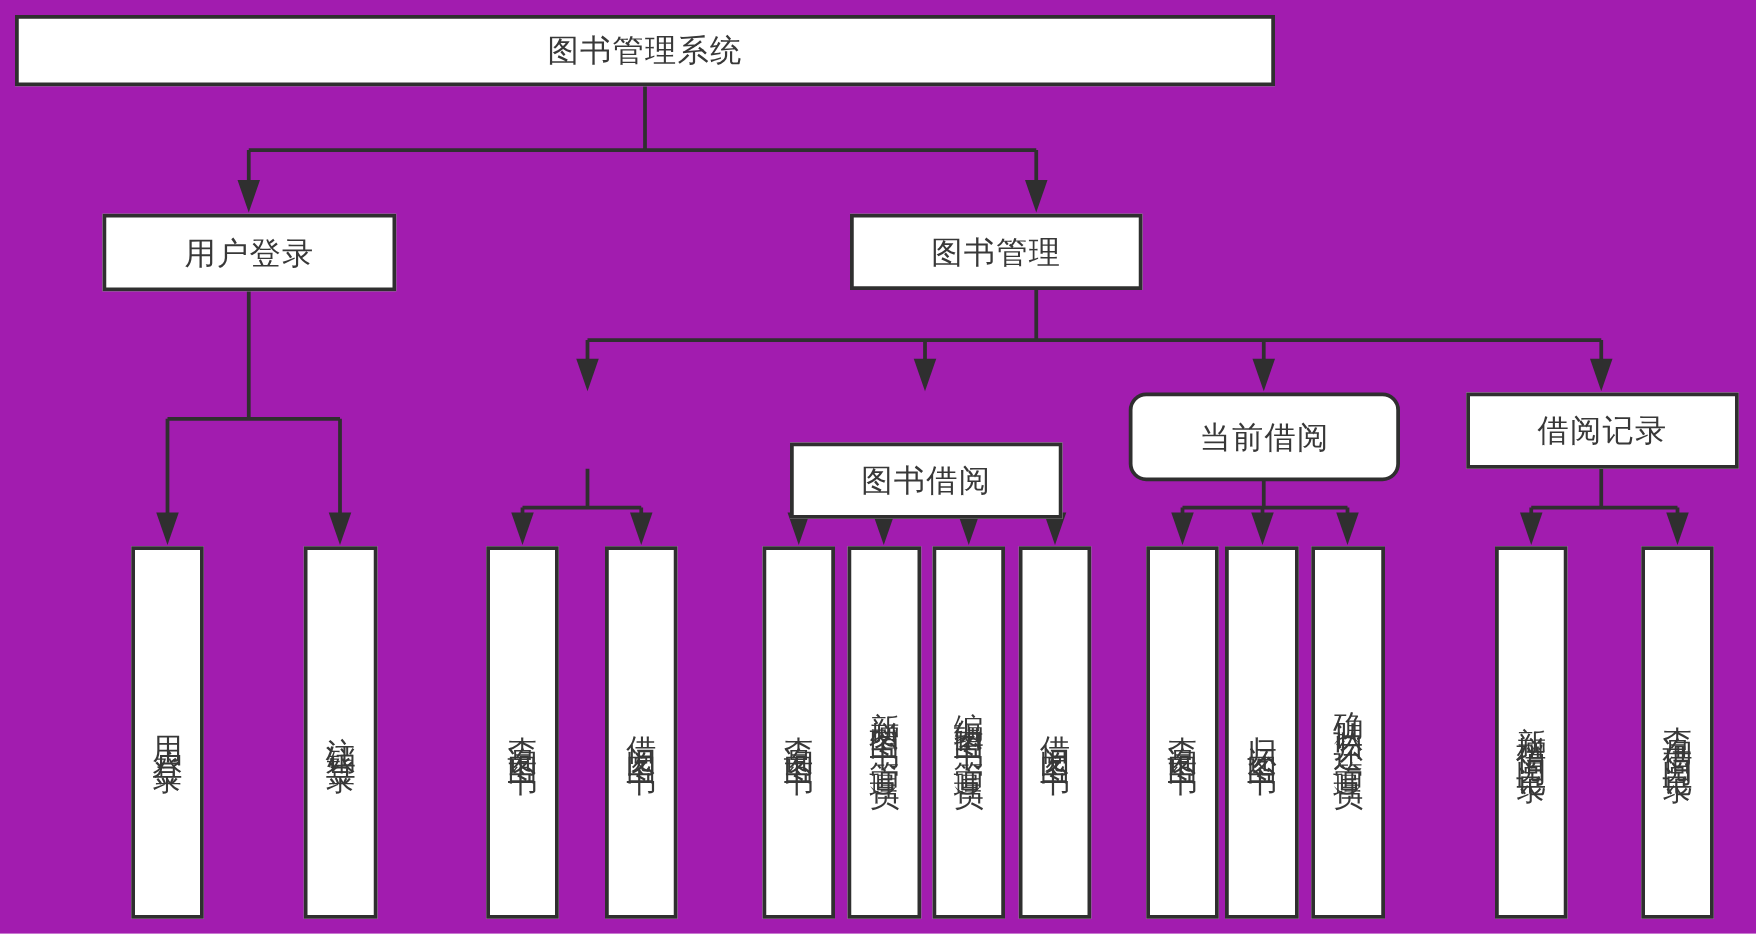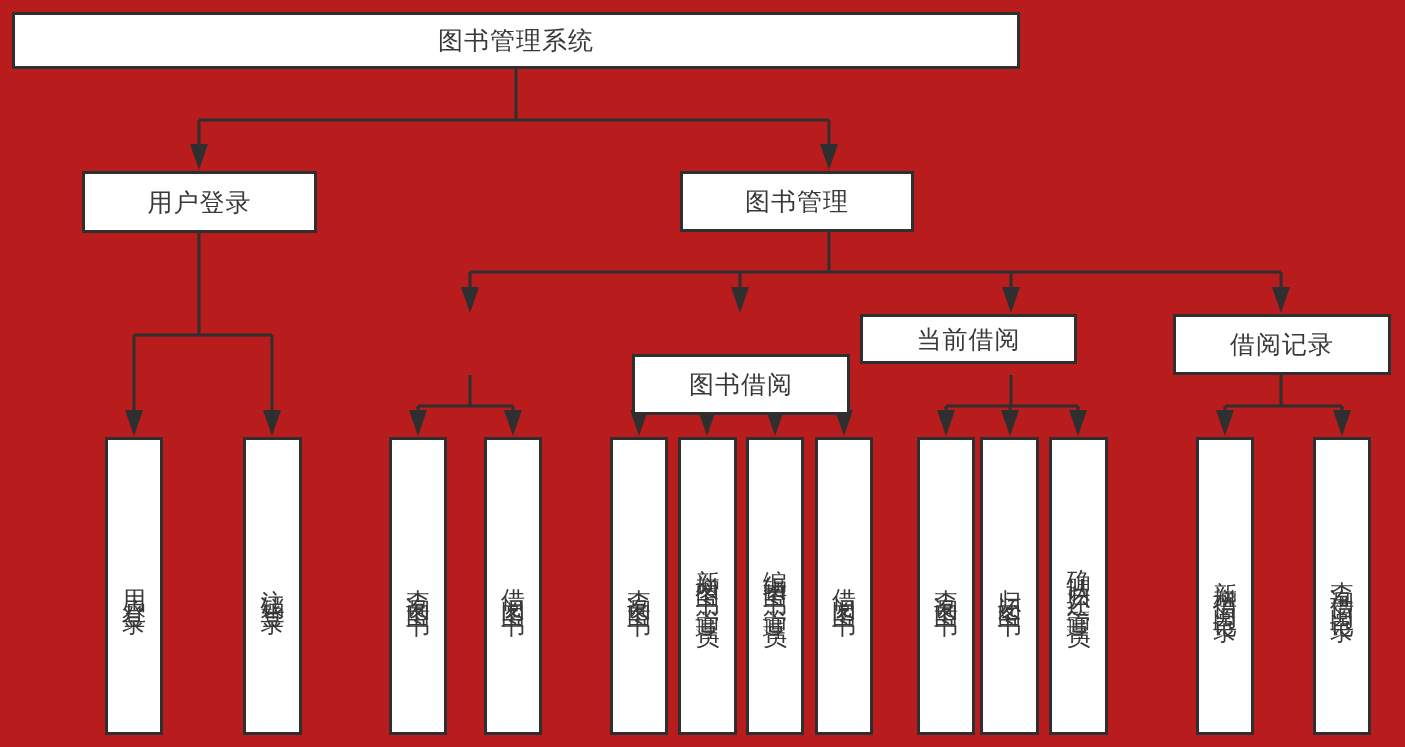--- a/index.html
+++ b/index.html
@@ -4,21 +4,21 @@
 <style>
   html, body {
     margin: 0;
     padding: 0;
     background: #ffffff;
   }
   .canvas {
     position: relative;
     width: 1405px;
     height: 747px;
-    background: #b91c1c;
+    background: #a21caf;
     font-family: "DejaVu Sans", "Liberation Sans", sans-serif;
     overflow: hidden;
   }
   .node {
     position: absolute;
     box-sizing: border-box;
     background: #ffffff;
     border: 3px solid #2f2f2f;
     display: flex;
     align-items: center;
@@ -111,21 +111,21 @@
   <div class="node hbox" style="left:82px; top:171px; width:235px; height:62px;">
     <span>用户登录</span>
   </div>
   <div class="node hbox" style="left:680px; top:171px; width:234px; height:61px;justify-content:center;">
     <span>图书管理</span>
   </div>
 
   <div class="node hbox" style="left:632px; top:314px; width:218px; height:61px;margin-top:40px;">
     <span>图书借阅</span>
   </div>
-  <div class="node hbox" style="left:860px; top:314px; width:217px; height:50px;">
+  <div class="node hbox" style="left:903px; top:314px; width:217px; height:71px;border-radius:14px;">
     <span>当前借阅</span>
   </div>
   <div class="node hbox" style="left:1173px; top:314px; width:218px; height:61px;">
     <span>借阅记录</span>
   </div>
 
   <div class="node vbox" style="left:105px; top:437px; width:58px; height:298px;">
     <span class="vtext">用户登录</span>
   </div>
   <div class="node vbox" style="left:243px; top:437px; width:59px; height:298px;">

